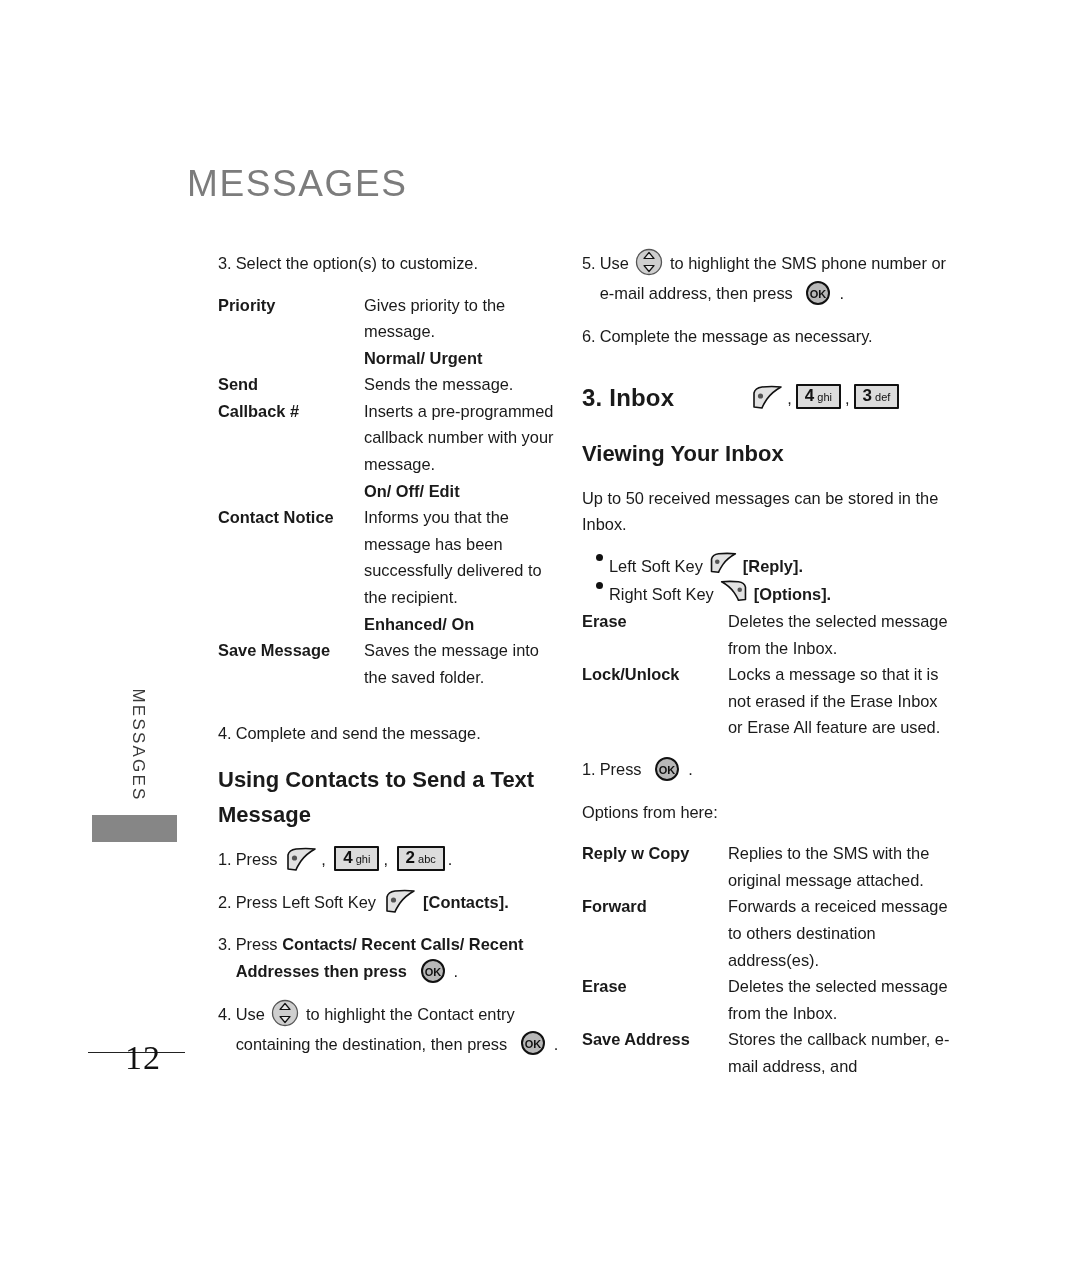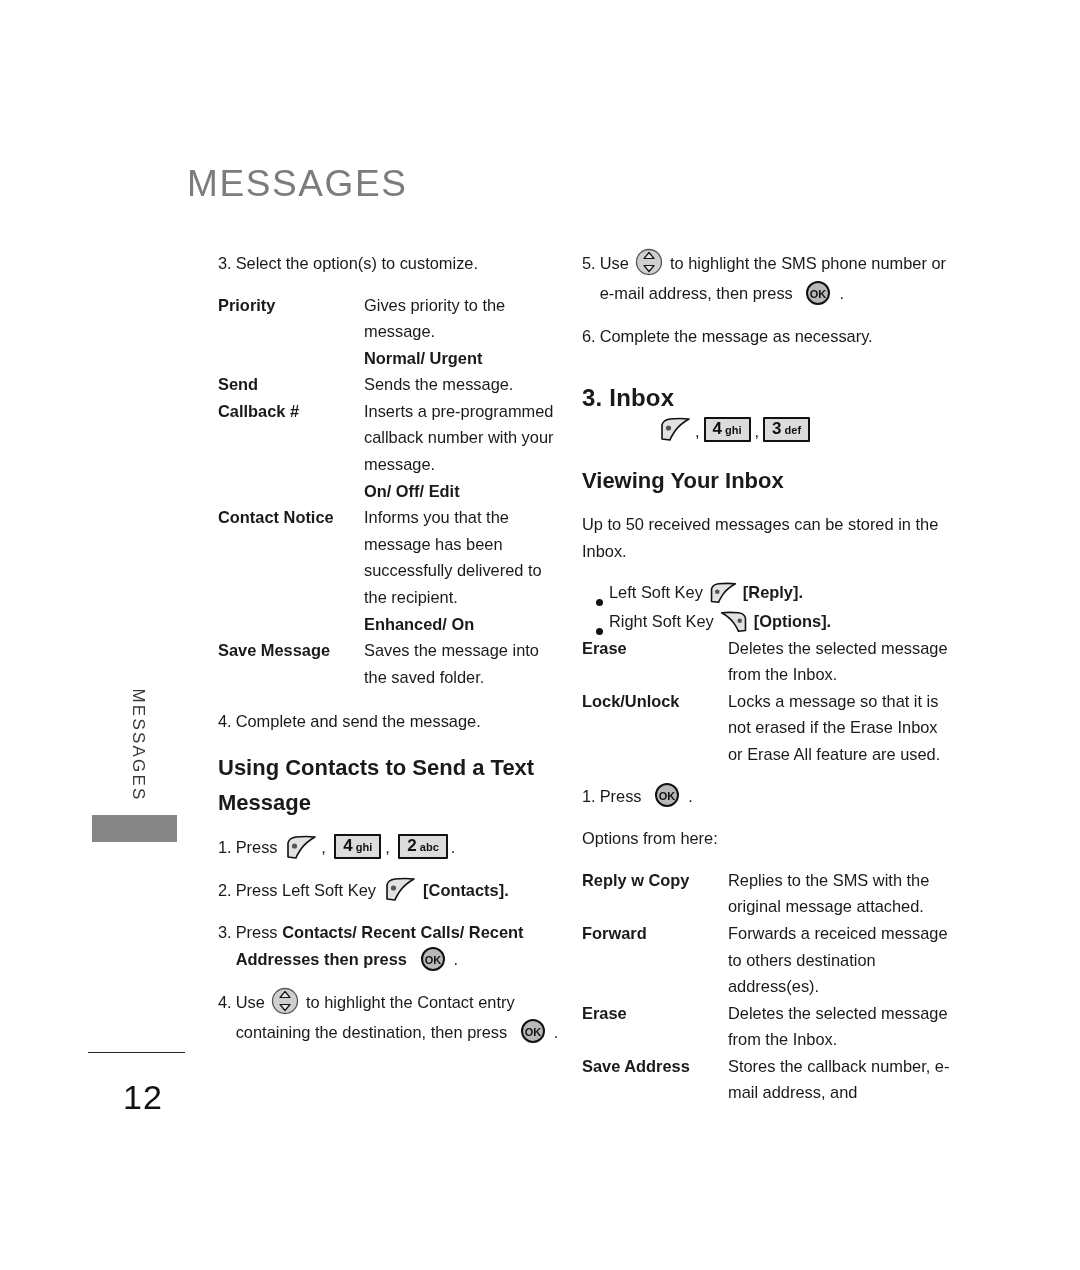--- a/index.html
+++ b/index.html
@@ -24,22 +24,22 @@
     position:absolute;left:92px;top:815px;width:85px;height:27px;
     background:#868686;
   }
 
   
   .pg-rule{
     position:absolute;left:88px;top:1052px;width:97px;height:0;
     border-top:1.6px solid #222;
   }
   .pg-num{
-    position:absolute;left:88px;top:1078px;width:110px;
-    font-size:34px;color:#111;text-align:center;letter-spacing:1px;
+    position:absolute;left:88px;top:1039px;width:110px;
+    font-size:34px;color:#111;text-align:center;letter-spacing:1px;font-family:Liberation Serif, serif;
   }
 
   
   .chapter-title{
     position:absolute;left:187px;top:163px;
     font-size:37px;letter-spacing:1.6px;color:#7c7c7c;font-weight:400;
   }
 
   
   .col{position:absolute;top:250px;font-size:16.4px;line-height:1.62;}
@@ -56,49 +56,48 @@
   
   .defrow{display:flex;align-items:flex-start;margin-bottom:0;}
   .defterm{flex:0 0 auto;font-weight:bold;padding-right:8px;}
   .defdesc{flex:1 1 auto;}
   .col-left .defterm{width:138px;}
   .col-right .defterm{width:138px;}
 
   .b{font-weight:bold;}
   .h3{font-weight:bold;font-size:22px;margin-bottom:13px;}
 
-  .bullet-row{display:flex;align-items:flex-end;margin:0 0 2px 14px;}
+  .bullet-row{display:flex;align-items:flex-start;margin:0 0 2px 14px;}
   .bullet-dot{
     flex:0 0 auto;width:7px;height:7px;border-radius:50%;
     background:#111;margin-right:6px;margin-top:1px;
   }
 
   
   .inbox-head{
-    position:relative;display:flex;align-items:flex-start;
+    position:relative;display:flex;align-items:center;
     margin:30px 0 18px 0;
-    flex-direction:column;
   }
   .inbox-title{font-size:24px;font-weight:bold;letter-spacing:0.2px;}
   .inbox-keys{display:flex;align-items:center;margin-left:74px;}
 
   
   .ico{display:inline-block;vertical-align:middle;}
   .ico-soft{width:34px;height:26px;margin:0 2px;position:relative;top:-1px;}
   .ico-soft-sm{width:30px;height:23px;}
   .ico-ok{width:26px;height:26px;position:relative;top:-2px;margin:0 8px;}
   .ico-nav{width:30px;height:30px;position:relative;top:-3px;margin:0 1px;}
   .keycap{
     display:inline-flex;align-items:baseline;justify-content:center;
     border:2px solid #111;background:#dcdcdc;
     padding:1px 7px 2px 7px;margin:0 3px;border-radius:1px;
     position:relative;top:-2px;line-height:1.05;
   }
   .keycap .kn{font-size:17px;font-weight:bold;color:#111;}
-  .keycap .kl{font-size:11px;font-weight:bold;color:#111;margin-left:3px;}
+  .keycap .kl{font-size:11px;font-weight:normal;color:#111;margin-left:3px;}
   .sep{margin:0 1px;}
 </style>
 </head>
 <body>
 
 <div class="page">
 
   <div class="side-tab">
     <div class="side-tab-label">MESSAGES</div>
   </div>
@@ -138,21 +137,21 @@
     </div>
 
     <div class="defrow">
       <span class="defterm">Contact Notice</span>
       <span class="defdesc">
         <span>Informs you that the message has been successfully delivered to the recipient.</span>
         <span class="b" style="display:block">Enhanced/ On</span>
       </span>
     </div>
 
-    <div class="defrow" style="margin-bottom:18px">
+    <div class="defrow" style="margin-bottom:30px">
       <span class="defterm">Save Message</span>
       <span class="defdesc">Saves the message into the saved folder.</span>
     </div>
 
     <div class="step">
       <span class="step-n">4.</span>
       <span class="step-t">Complete and send the message.</span>
     </div>
 
     <div class="h3">Using Contacts to Send a Text Message</div>

